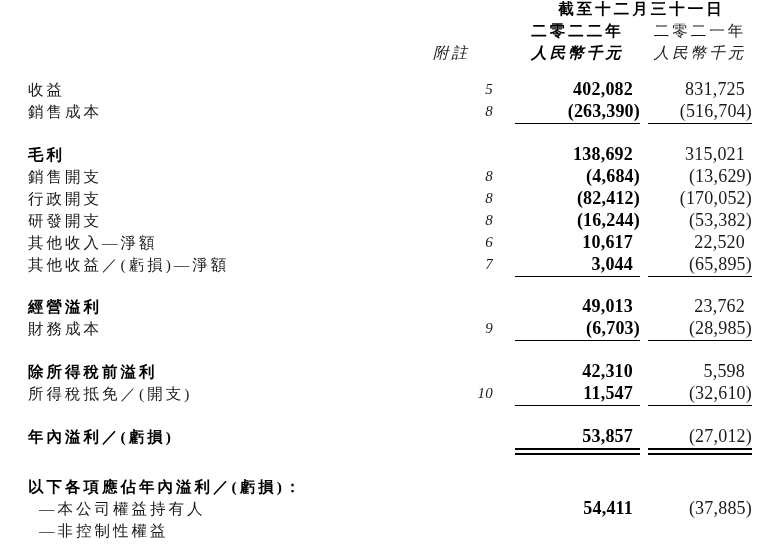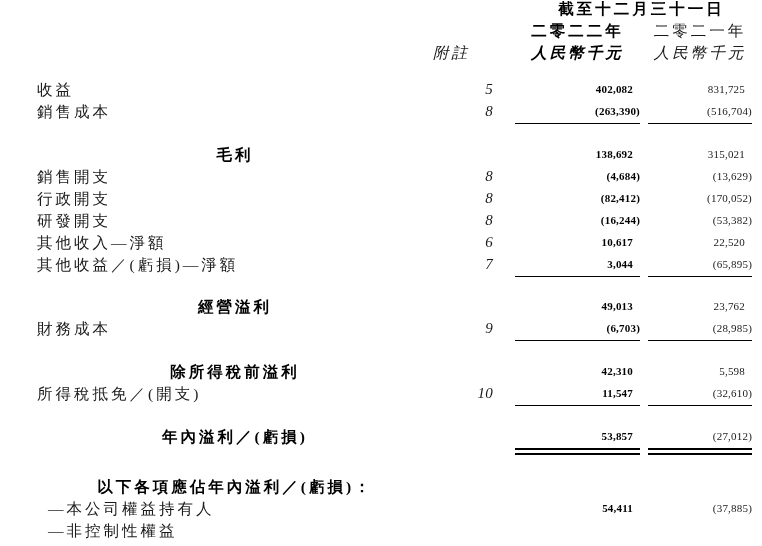--- a/index.html
+++ b/index.html
@@ -16,28 +16,28 @@
     margin-top: -2px;
   }
   .grid-row {
     display: grid;
     grid-template-columns: 1fr 60px 22px 125px 8px 104px;
     height: 22px;
     line-height: 22px;
   }
   .cell { height: 22px; line-height: 21px; box-sizing: border-box; overflow: visible; white-space: nowrap; }
   .cjk  { letter-spacing: 3px; font-size: 15.5px; }
-  .num  { font-size: 11px; letter-spacing: 0.2px; }
-  .label { text-align: left; margin-left: 9px; }
+  .num  { font-size: 18px; letter-spacing: 0.2px; }
+  .label { text-align: left; }
   .indent { padding-left: 11px; }
   .note  { text-align: right; font-style: italic; font-size: 15px; }
   .val   { text-align: right; }
   .v2022 { font-weight: bold; color: #000; }
   .no-paren { padding-right: 7px; }
-  .bold  { font-weight: bold; color: #000; text-align: center; }
+  .bold  { font-weight: bold; color: #000; }
   .center { text-align: center; }
   .right  { text-align: left; }
   .italic { font-style: italic; }
   .span-vals { grid-column: 4 / 7; padding-left: 16px; }
   .hdr-gap { height: 15px; }
   .spacer { width: 100%; }
   .rule-row { height: 3px; line-height: 0; }
   .rule-row.dbl { height: 7px; }
   .ruled-s { border-top: 1.5px solid #000; }
   .ruled-d { border-top: 2px solid #000; border-bottom: 2px solid #000; height: 7px; box-sizing: border-box; }

